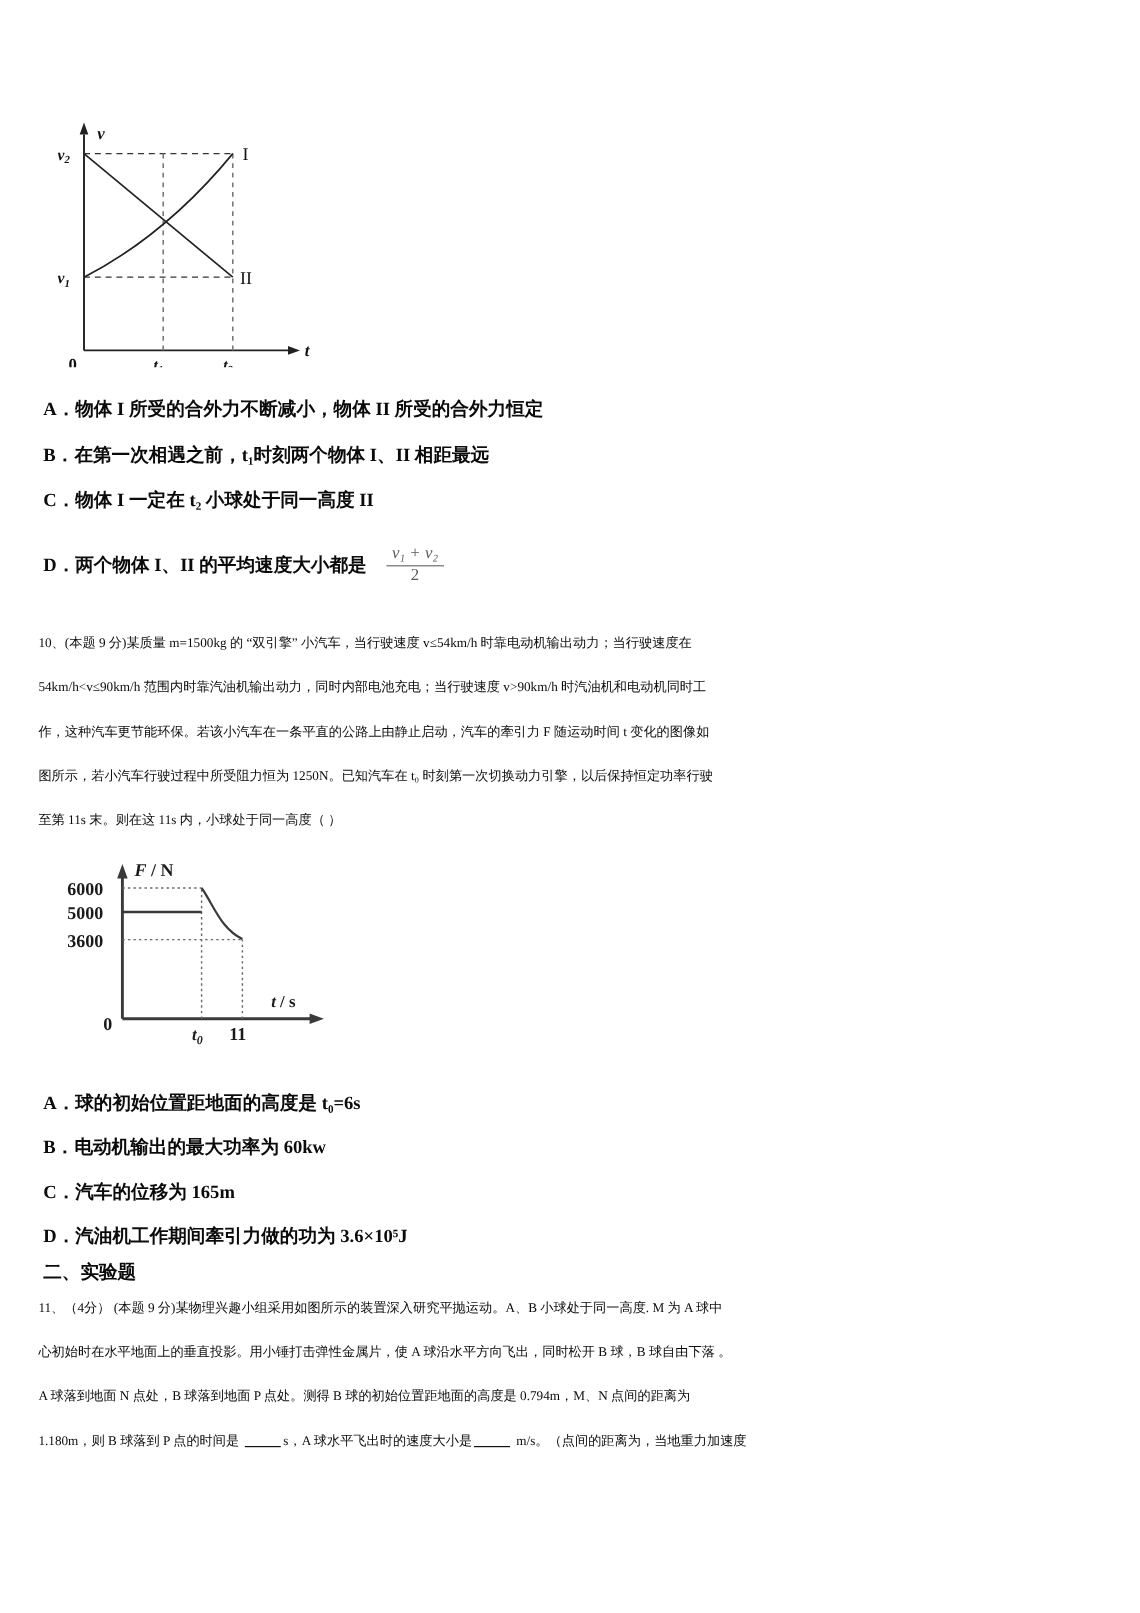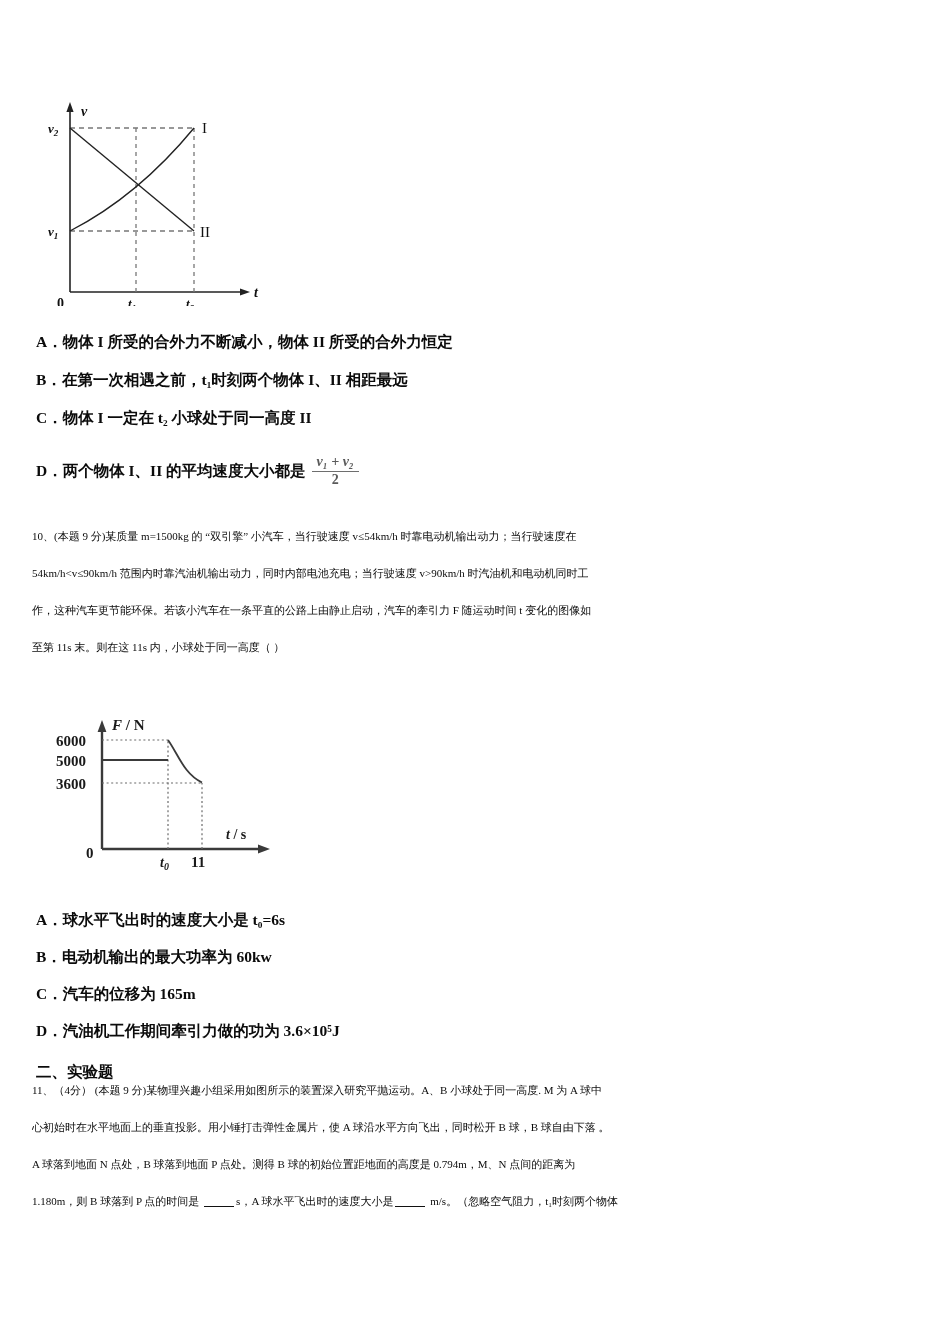--- a/index.html
+++ b/index.html
@@ -75,36 +75,35 @@
     letter-spacing: 0px;
   }
 
   .sec-head {
     position: absolute;
     left: 36px;
     font-size: 15.5px;
     font-weight: bold;
     line-height: 1;
     color: #0b0b0b;
-    margin-top: 11px;
   }
 
   
   .frac {
     display: inline-block;
     vertical-align: middle;
     text-align: center;
     font-style: italic;
-    font-weight: bold;
+    font-weight: normal;
     color: #5a5a5a;
     font-size: 14px;
     line-height: 1.05;
     position: relative;
     top: -1px;
-    margin-left: 6px;
+    margin-left: 16px;
   }
   .frac .num {
     display: block;
     padding: 0 5px 1px 5px;
     border-bottom: 1px solid #6e6e6e;
     white-space: nowrap;
   }
   .frac .den {
     display: block;
     padding-top: 1px;
@@ -178,20 +177,21 @@
   <div class="opt-block" style="top:456px;">
     <div class="opt-line">
       <span class="opt-lab">D．</span><span>两个物体 I、II 的平均速度大小都是</span><span class="frac"><span class="num">v₁ + v₂</span><span class="den">2</span></span>
     </div>
   </div>
 
   <div class="para" style="top:518px;">
     <span class="ln">10、(本题 9 分)某质量 m=1500kg 的 “双引擎” 小汽车，当行驶速度 v≤54km/h 时靠电动机输出动力；当行驶速度在</span>
     <span class="ln">54km/h&lt;v≤90km/h 范围内时靠汽油机输出动力，同时内部电池充电；当行驶速度 v&gt;90km/h 时汽油机和电动机同时工</span>
     <span class="ln">作，这种汽车更节能环保。若该小汽车在一条平直的公路上由静止启动，汽车的牽引力 F 随运动时间 t 变化的图像如</span>
+    <span class="ln">图所示，若小汽车行驶过程中所受阻力恒为 1250N。已知汽车在 t₀ 时刻第一次切换动力引擎，以后保持恒定功率行驶</span>
     <span class="ln">至第 11s 末。则在这 11s 内，小球处于同一高度（  ）</span>
   </div>
 
   <div class="fig2">
     <svg width="260" height="165" viewBox="0 0 260 165">
 
       <line x1="52" y1="137" x2="210" y2="137" stroke="#3a3a3a" stroke-width="2.4"></line>
       <polygon points="208,132.6 220,137 208,141.4" fill="#3a3a3a"></polygon>
       <line x1="52" y1="137" x2="52" y2="18" stroke="#3a3a3a" stroke-width="2.4"></line>
       <polygon points="47.6,20 52,8 56.4,20" fill="#3a3a3a"></polygon>
@@ -213,21 +213,21 @@
       <text x="6" y="77" font-family="Liberation Serif, serif" font-size="15" font-weight="bold" fill="#1a1a1a">3600</text>
 
       <text x="36" y="146" font-family="Liberation Serif, serif" font-size="15" font-weight="bold" fill="#1a1a1a">0</text>
       <text x="110" y="155" font-family="Liberation Serif, serif" font-size="14" font-style="italic" font-weight="bold" fill="#1a1a1a">t<tspan font-size="10" dy="3">0</tspan></text>
       <text x="141" y="155" font-family="Liberation Serif, serif" font-size="15" font-weight="bold" fill="#1a1a1a">11</text>
     </svg>
   </div>
 
   <div class="opt-block" style="top:912px;">
     <div class="opt-line">
-      <span class="opt-lab">A．</span><span>球水平飞出时的速度大小是 t₀=6s</span>
+      <span class="opt-lab">A．</span><span>球的初始位置距地面的高度是 t₀=6s</span>
     </div>
   </div>
 
   <div class="opt-block" style="top:949px;">
     <div class="opt-line">
       <span class="opt-lab">B．</span><span>电动机输出的最大功率为 60kw</span>
     </div>
   </div>
 
   <div class="opt-block" style="top:986px;">
@@ -241,16 +241,16 @@
       <span class="opt-lab">D．</span><span>汽油机工作期间牽引力做的功为 3.6×10⁵J</span>
     </div>
   </div>
 
   <div class="sec-head" style="top:1053px;">二、实验题</div>
 
   <div class="para" style="top:1072px;">
     <span class="ln">11、（4分） (本题 9 分)某物理兴趣小组采用如图所示的装置深入研究平抛运动。A、B 小球处于同一高度.  M 为 A 球中</span>
     <span class="ln">心初始时在水平地面上的垂直投影。用小锤打击弹性金属片，使 A 球沿水平方向飞出，同时松开 B 球，B 球自由下落 。</span>
     <span class="ln">A 球落到地面 N 点处，B 球落到地面 P 点处。测得 B 球的初始位置距地面的高度是 0.794m，M、N 点间的距离为</span>
-    <span class="ln"><span>1.180m，则 B 球落到 P 点的时间是 </span><span class="blank-u"></span><span>s，A 球水平飞出时的速度大小是</span><span class="blank-u"></span><span> m/s。（忽略空气阻力，t₁时刻两个物体</span></span>
+    <span class="ln"><span>1.180m，则 B 球落到 P 点的时间是 </span><span class="blank-u"></span><span>s，A 球水平飞出时的速度大小是</span><span class="blank-u"></span><span> m/s。（点间的距离为，当地重力加速度</span></span>
   </div>
 
 </div>
 
 </body></html>

